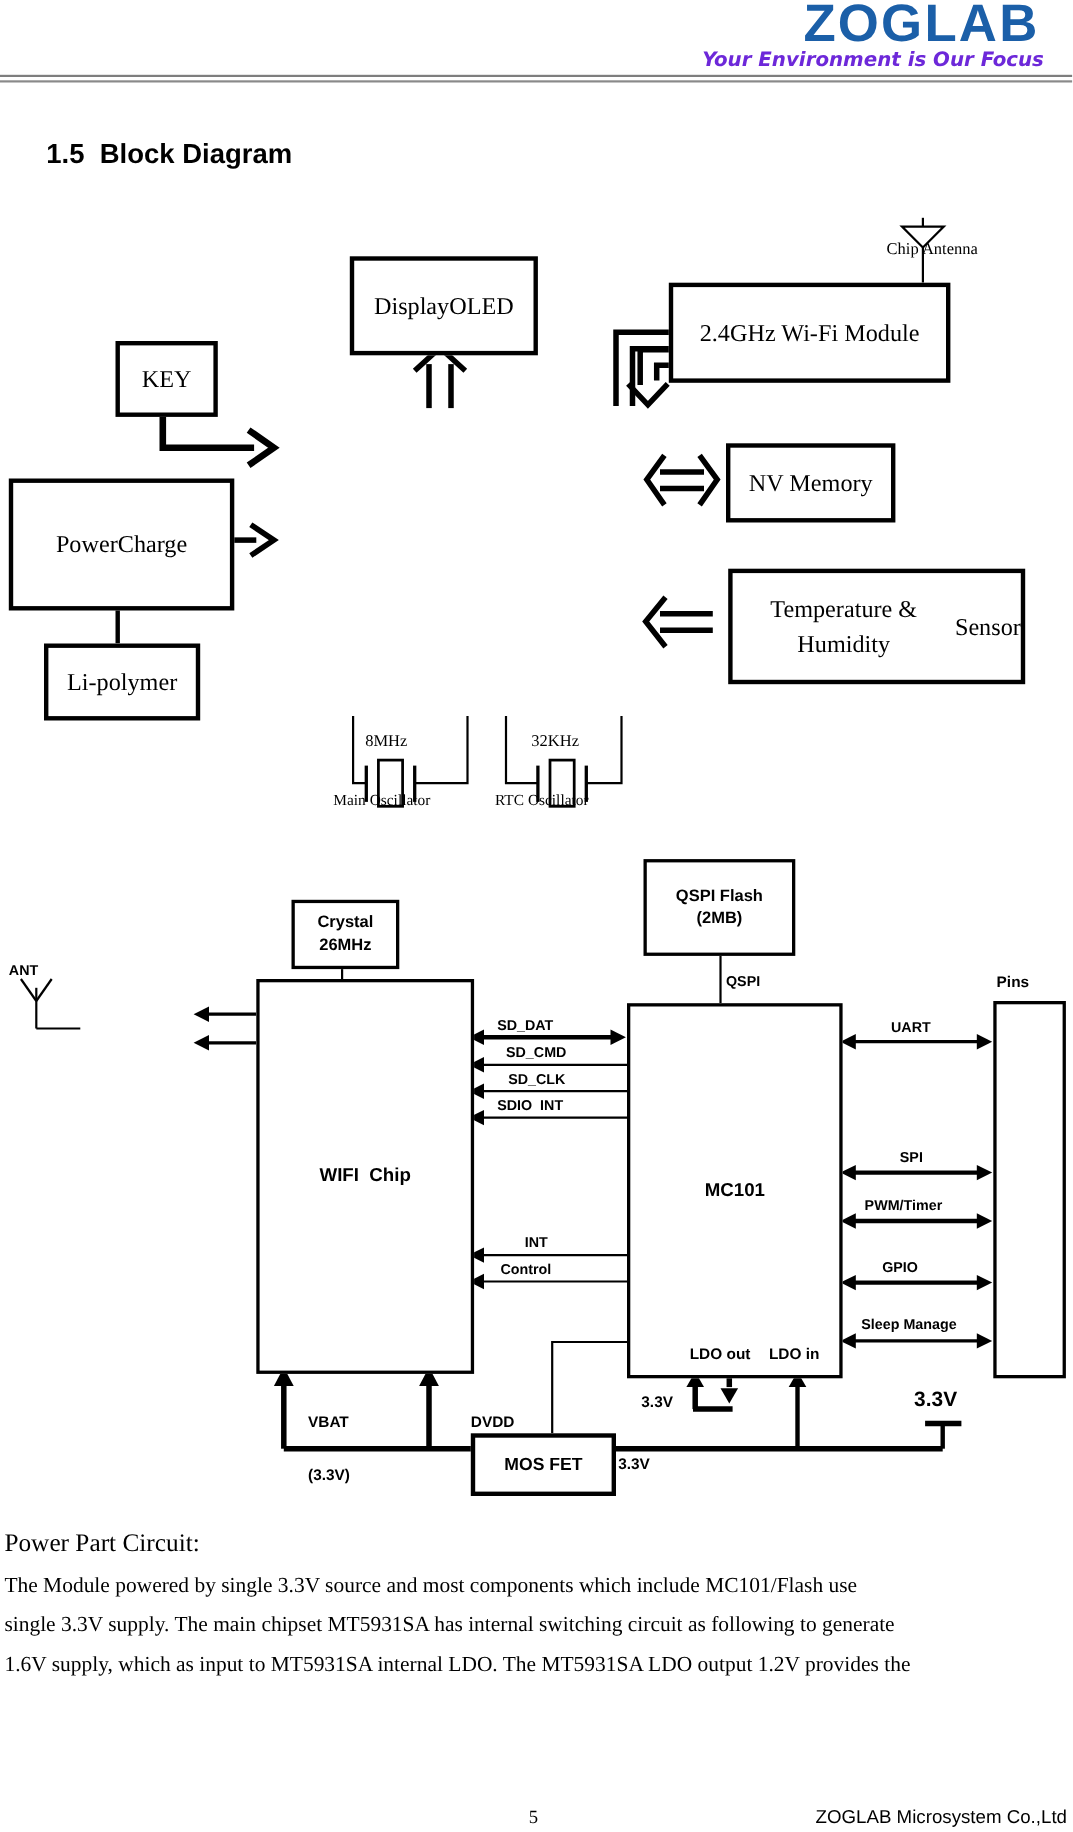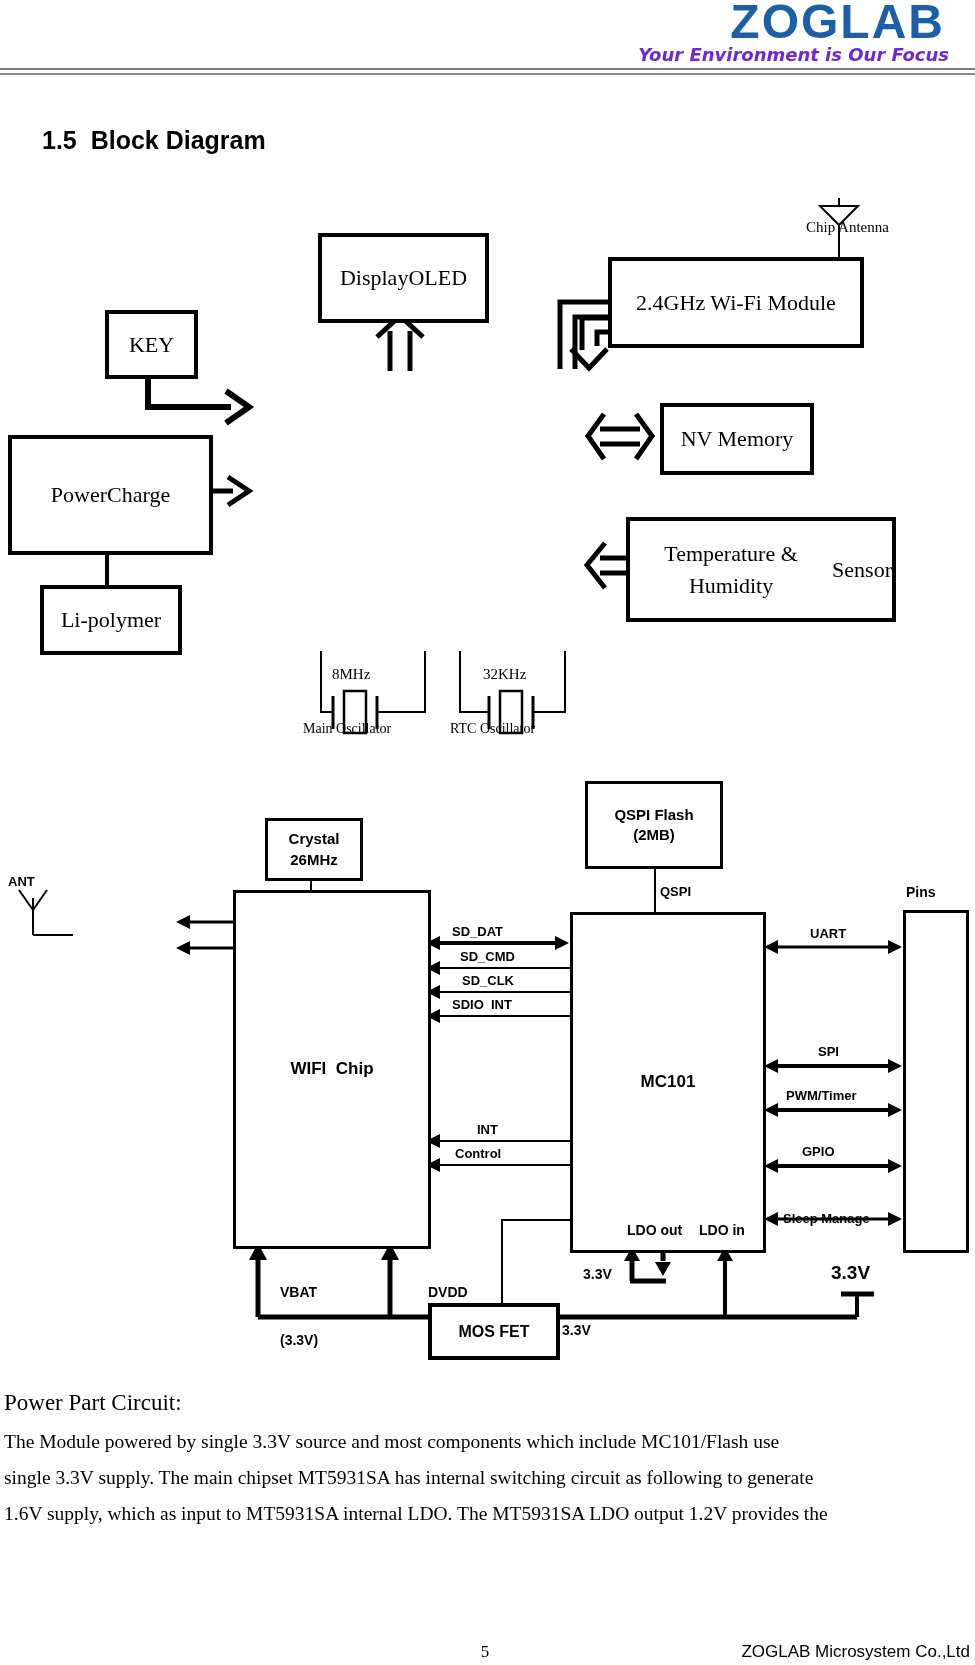--- a/index.html
+++ b/index.html
@@ -188,21 +188,21 @@
   <div class="box" style="left:8px;top:435px;width:197px;height:112px;">
     <span>Power</span>
     <span>Charge</span>
   </div>
   <div class="box" style="left:40px;top:585px;width:134px;height:62px;">
     <span>Li-polymer</span>
   </div>
   <div class="box" style="left:660px;top:403px;width:146px;height:64px;">
     <span>NV Memory</span>
   </div>
-  <div class="box" style="left:626px;top:517px;width:262px;height:97px;">
+  <div class="box" style="left:662px;top:517px;width:262px;height:97px;">
     <span>Temperature &amp; Humidity</span>
     <span>Sensor</span>
   </div>
   <div class="slbl" style="left:332px;top:666px;">8MHz</div>
   <div class="slbl" style="left:483px;top:666px;">32KHz</div>
   <div class="slbl" style="left:303px;top:721px;font-size:14px;">Main Oscillator</div>
   <div class="slbl" style="left:450px;top:721px;font-size:14px;">RTC Oscillator</div>
 
   <div class="box2" style="left:265px;top:818px;width:92px;height:57px;">
     <span>Crystal</span>
@@ -227,21 +227,21 @@
   <div class="lbl" style="left:460px;top:949px;">SD_CMD</div>
   <div class="lbl" style="left:462px;top:973px;">SD_CLK</div>
   <div class="lbl" style="left:452px;top:997px;">SDIO  INT</div>
   <div class="lbl" style="left:457px;top:1122px;padding-left:20px;">INT</div>
   <div class="lbl" style="left:455px;top:1146px;">Control</div>
 
   <div class="lbl" style="left:810px;top:926px;">UART</div>
   <div class="lbl" style="left:818px;top:1044px;">SPI</div>
   <div class="lbl" style="left:786px;top:1088px;">PWM/Timer</div>
   <div class="lbl" style="left:802px;top:1144px;">GPIO</div>
-  <div class="lbl" style="left:783px;top:1196px;margin-top:15px;">Sleep Manage</div>
+  <div class="lbl" style="left:783px;top:1196px;">Sleep Manage</div>
 
   <div class="lbl" style="left:627px;top:1222px;font-size:14px;">LDO out</div>
   <div class="lbl" style="left:699px;top:1222px;font-size:14px;">LDO in</div>
   <div class="lbl" style="left:583px;top:1266px;font-size:14px;">3.3V</div>
   <div class="lbl" style="left:280px;top:1252px;font-size:14px;">
     <div>VBAT</div>
     <div>(3.3V)</div>
   </div>
   <div class="lbl" style="left:408px;top:1252px;font-size:14px;margin-left:20px;">
     <div>DVDD</div>

